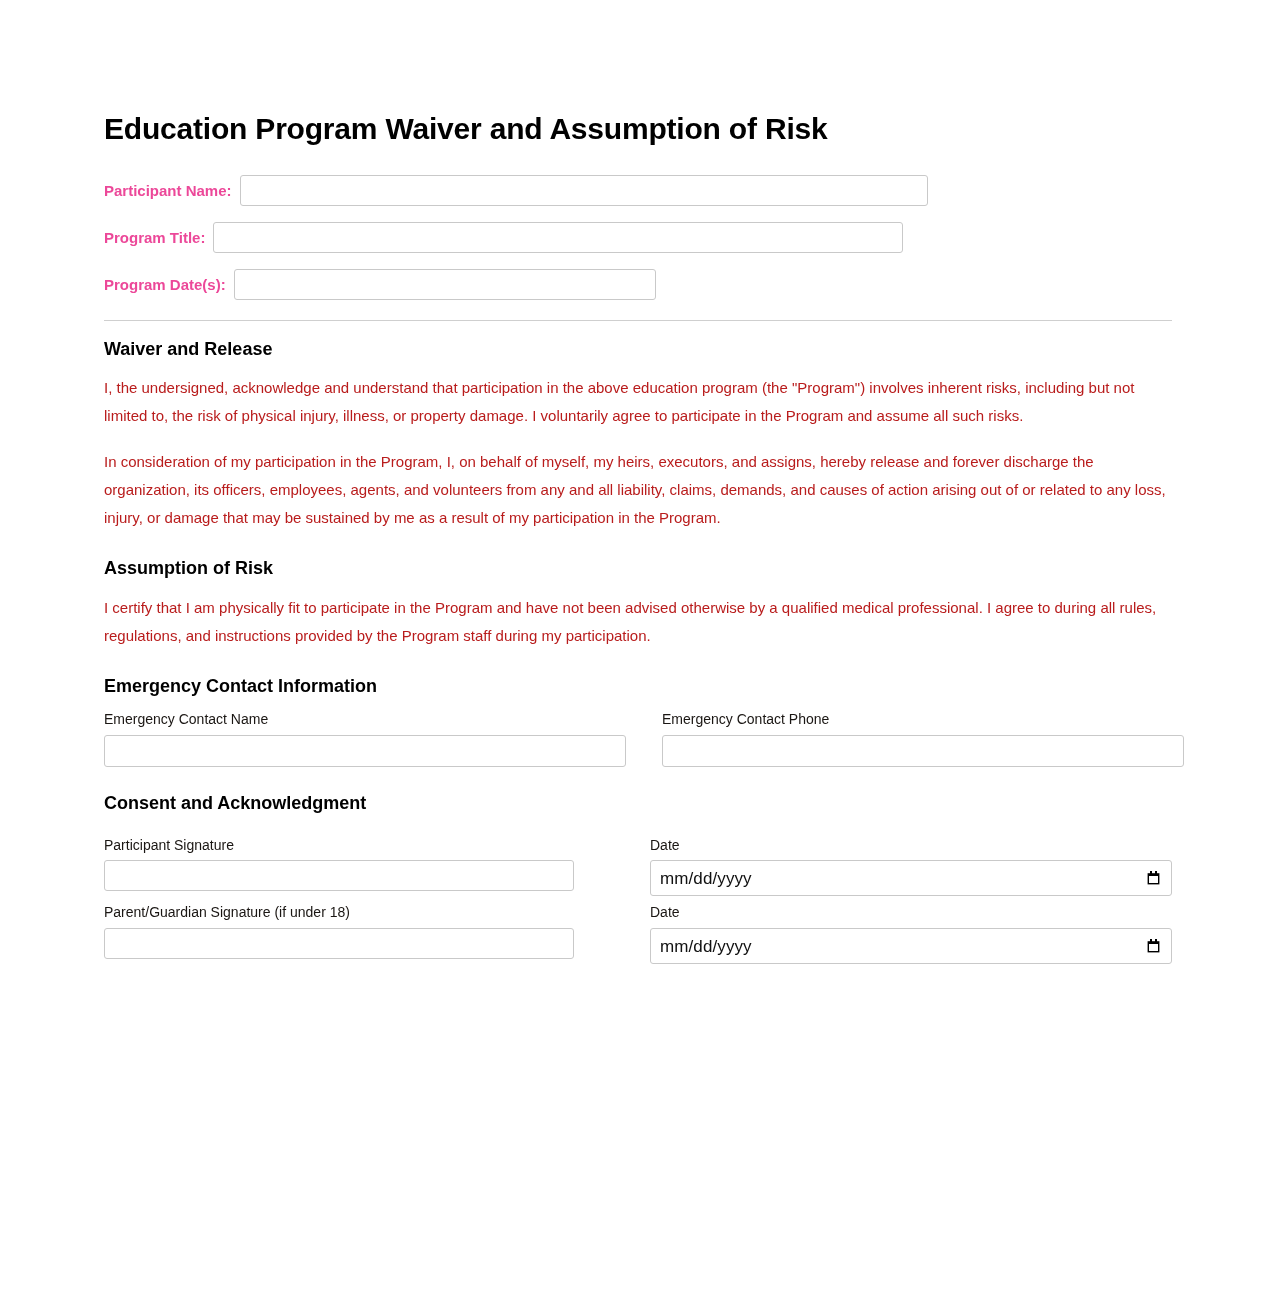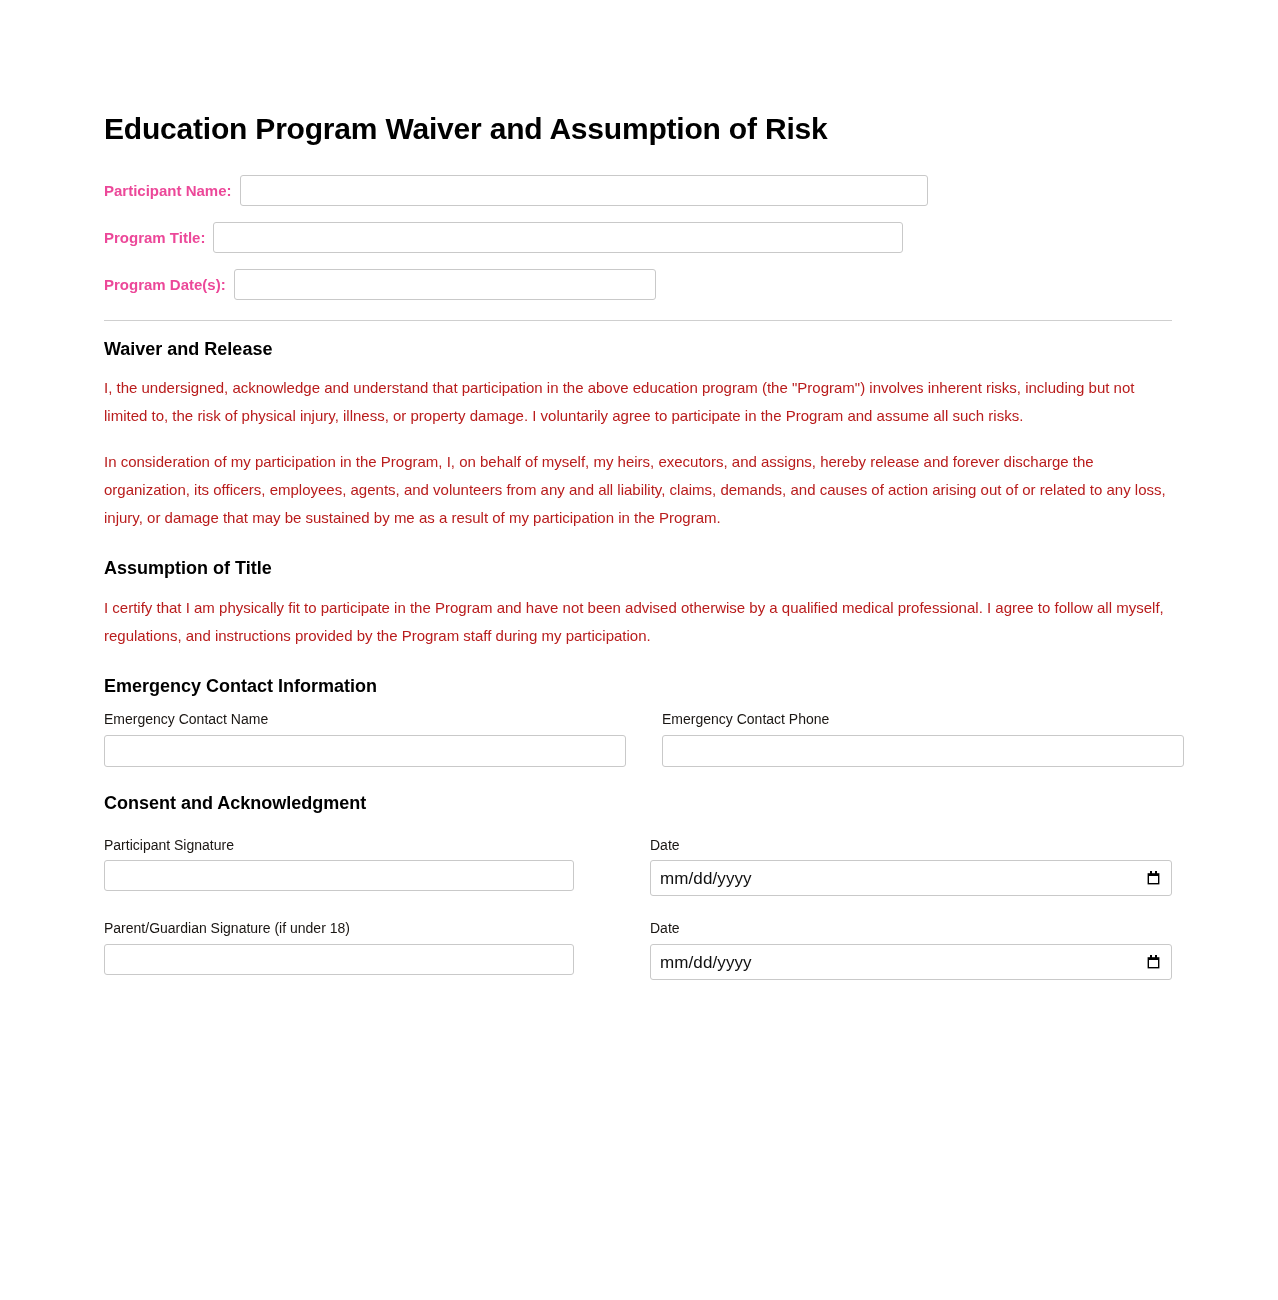--- a/index.html
+++ b/index.html
@@ -115,21 +115,21 @@
     padding: 2px 7px;
     outline: none;
   }
   .emg-name  { width: 522px; }
   .emg-phone { width: 522px; }
 
   
   .sig-grid {
     display: grid;
     grid-template-columns: 546px 522px;
-    row-gap: 24px;
+    row-gap: 8px;
     margin-top: 22px;
   }
   .sig-input { width: 470px; height: 31px; }
 
   
   .date-control {
     width: 522px;
     height: 36px;
     border: 1px solid #c9c9c9;
     border-radius: 3px;
@@ -168,22 +168,22 @@
     <span class="field-label">Program Date(s):</span>
     <input class="text-input w-dates" type="text" value="" style="">
   </div>
 
   <hr class="divider">
 
   <h2 class="section-heading">Waiver and Release</h2>
   <p class="body-text">I, the undersigned, acknowledge and understand that participation in the above education program (the "Program") involves inherent risks, including but not limited to, the risk of physical injury, illness, or property damage. I voluntarily agree to participate in the Program and assume all such risks.</p>
   <p class="body-text">In consideration of my participation in the Program, I, on behalf of myself, my heirs, executors, and assigns, hereby release and forever discharge the organization, its officers, employees, agents, and volunteers from any and all liability, claims, demands, and causes of action arising out of or related to any loss, injury, or damage that may be sustained by me as a result of my participation in the Program.</p>
 
-  <h2 class="section-heading spaced-top">Assumption of Title</h2>
-  <p class="body-text">I certify that I am physically fit to participate in the Program and have not been advised otherwise by a qualified medical professional. I agree to follow all myself, regulations, and instructions provided by the Program staff during my participation.</p>
+  <h2 class="section-heading spaced-top">Assumption of Risk</h2>
+  <p class="body-text">I certify that I am physically fit to participate in the Program and have not been advised otherwise by a qualified medical professional. I agree to during all rules, regulations, and instructions provided by the Program staff during my participation.</p>
 
   <h2 class="section-heading spaced-top">Emergency Contact Information</h2>
   <div class="two-col">
     <div class="col-cell">
       <span class="small-label">Emergency Contact Name</span>
       <input class="box-input emg-name" type="text" value="" style="">
     </div>
     <div class="col-cell">
       <span class="small-label">Emergency Contact Phone</span>
       <input class="box-input emg-phone" type="text" value="" style="">

